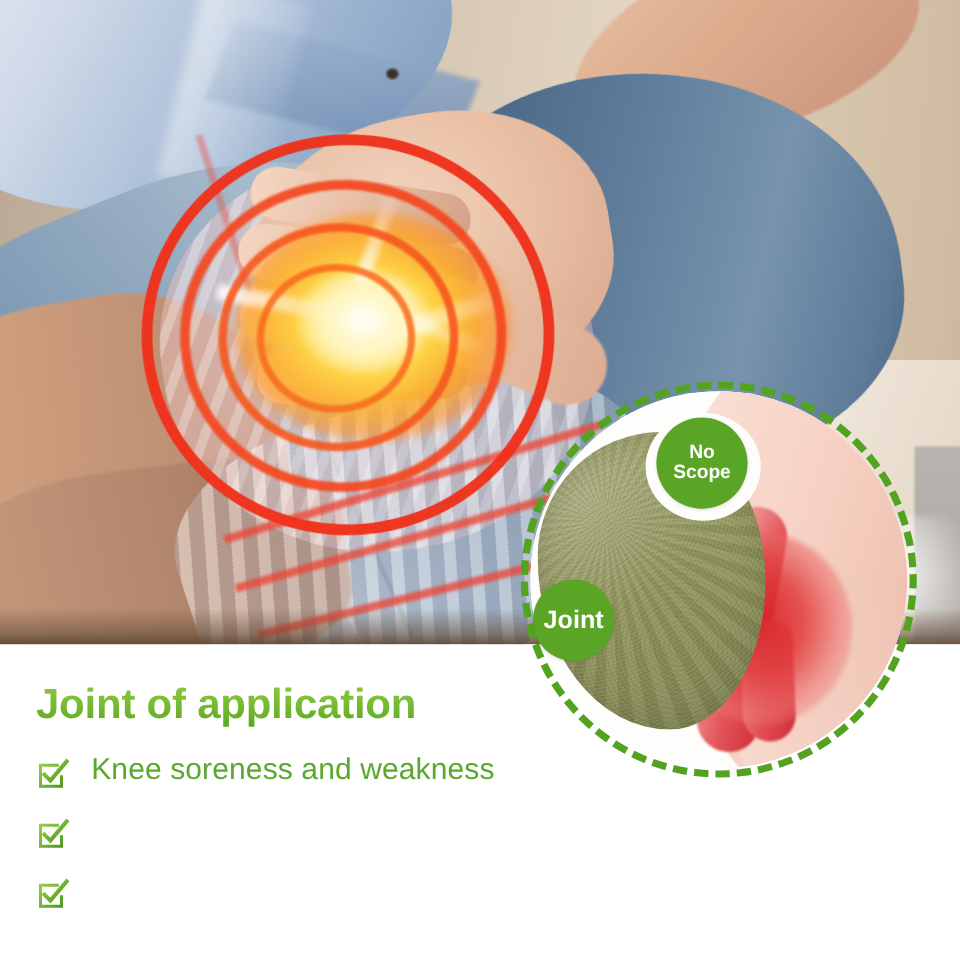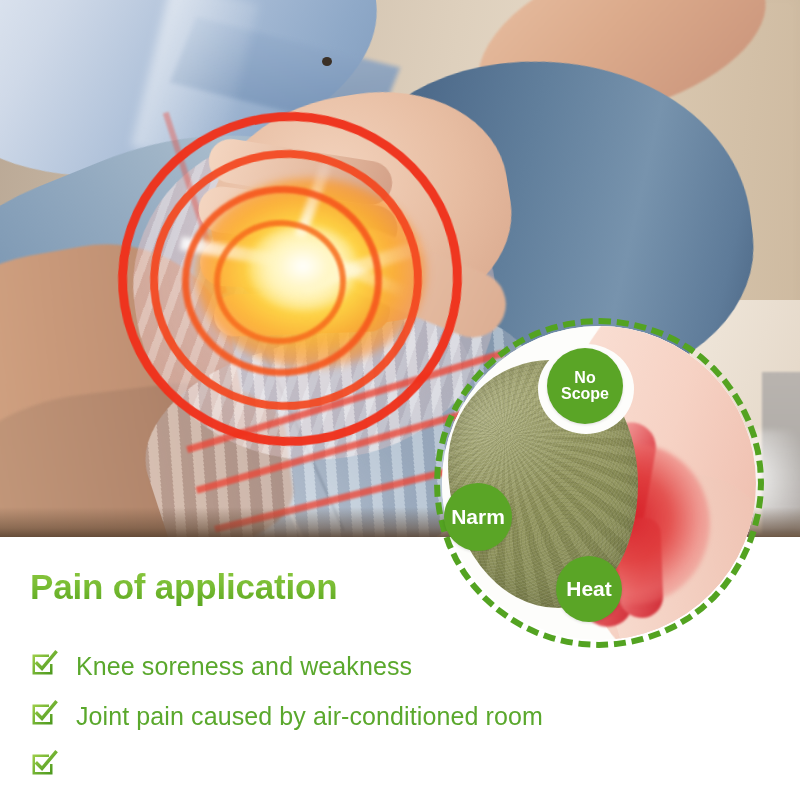--- a/index.html
+++ b/index.html
@@ -320,21 +320,21 @@
     white-space:nowrap;
   }
 
   .bullet-list {
     position:absolute;
     left:28px; top:92px;
     width:740px;
   }
   .bullet {
     display:flex;
-    align-items:flex-end;
+    align-items:flex-start;
     height:50px;
   }
   .cb-icon {
     flex:0 0 auto;
     width:32px; height:32px;
     margin-right:16px;
     display:block;
   }
   .bullet-text {
     font-size:25px;
@@ -546,21 +546,21 @@
     <div class="ring ring-outer"></div>
     <div class="ring ring-mid"></div>
     <div class="ring ring-inner"></div>
     <div class="ring ring-inner2"></div>
 
     <div class="photo-fade"></div>
   </div>
 
   <div class="panel">
 
-    <div class="heading">Pain of application</div>
+    <div class="heading">Joint of application</div>
 
     <div class="bullet-list">
 
       <div class="bullet">
         <svg class="cb-icon" viewBox="0 0 32 32">
           <defs>
             <linearGradient id="cbg1" x1="0" y1="0" x2="1" y2="1">
               <stop offset="0" stop-color="#9ecf4a"></stop>
               <stop offset="1" stop-color="#49971c"></stop>
             </linearGradient>
@@ -575,21 +575,20 @@
         <svg class="cb-icon" viewBox="0 0 32 32">
           <defs>
             <linearGradient id="cbg2" x1="0" y1="0" x2="1" y2="1">
               <stop offset="0" stop-color="#9ecf4a"></stop>
               <stop offset="1" stop-color="#49971c"></stop>
             </linearGradient>
           </defs>
           <path d="M4.5 7.5 H21 V10 H7 V25 H22 V17 H24.5 V27.5 H4.5 Z" fill="url(#cbg2)"></path>
           <path d="M9 16.5 L14 21.5 L27.5 5.5" fill="none" stroke="url(#cbg2)" stroke-width="3.4" stroke-linecap="square" stroke-linejoin="miter"></path>
         </svg>
-        <span class="bullet-text">Joint pain caused by air-conditioned room</span>
       </div>
 
       <div class="bullet">
         <svg class="cb-icon" viewBox="0 0 32 32">
           <defs>
             <linearGradient id="cbg3" x1="0" y1="0" x2="1" y2="1">
               <stop offset="0" stop-color="#9ecf4a"></stop>
               <stop offset="1" stop-color="#49971c"></stop>
             </linearGradient>
           </defs>
@@ -623,23 +622,20 @@
     </div>
 
     <div class="badge badge-nopain">
       <span>
         <span>No</span><br>
         <span>Scope</span>
       </span>
     </div>
 
     <div class="badge badge-narm">
-      <span>Narm</span>
+      <span>Joint</span>
     </div>
 
-    <div class="badge badge-heat">
-      <span>Heat</span>
-    </div>
 
     <div class="inset-dash"></div>
   </div>
 
 </div>
 
 </body></html>

